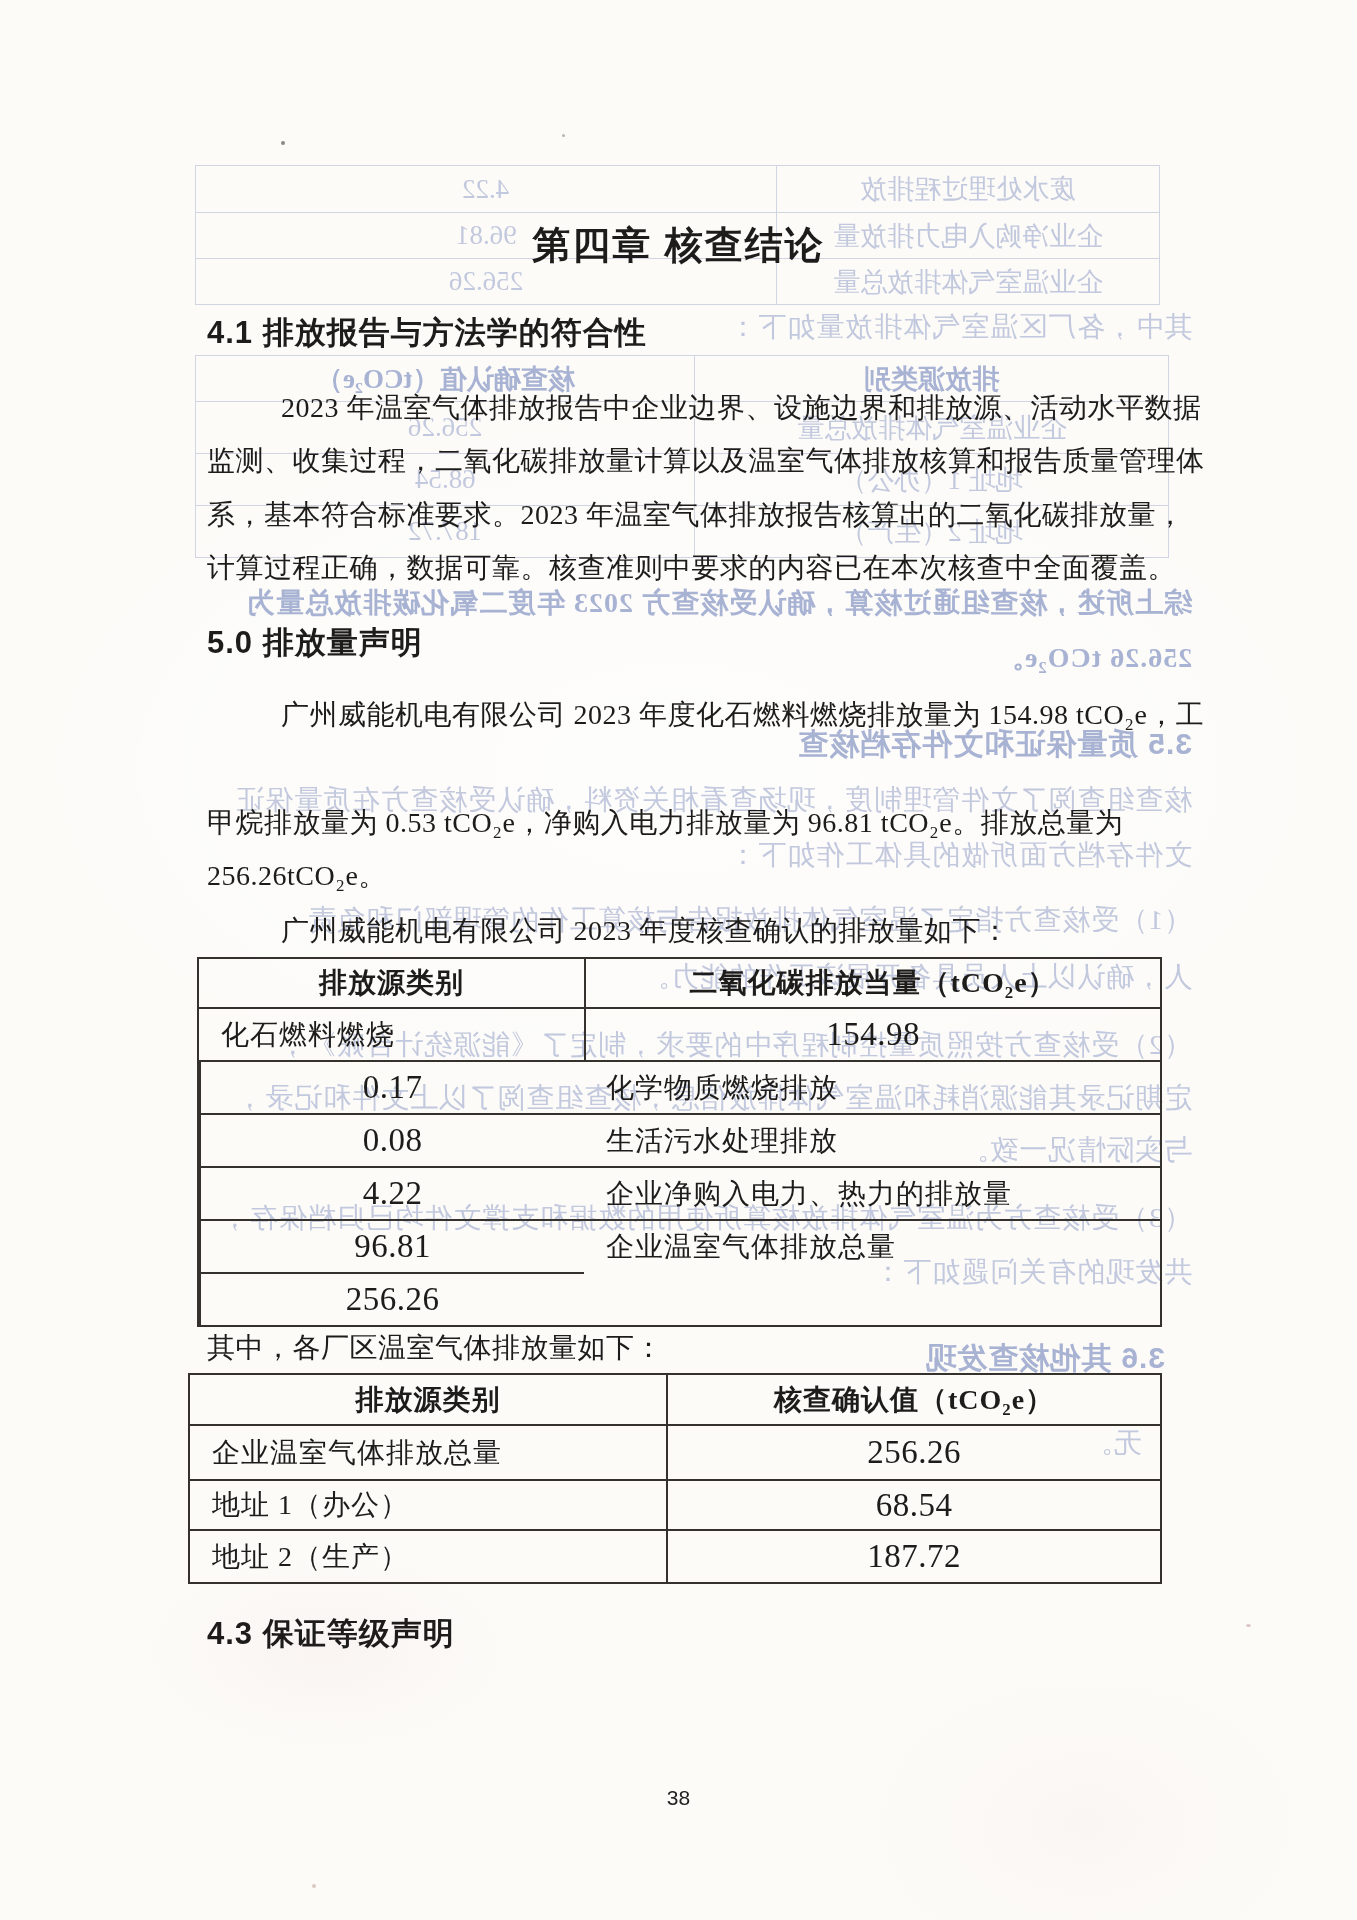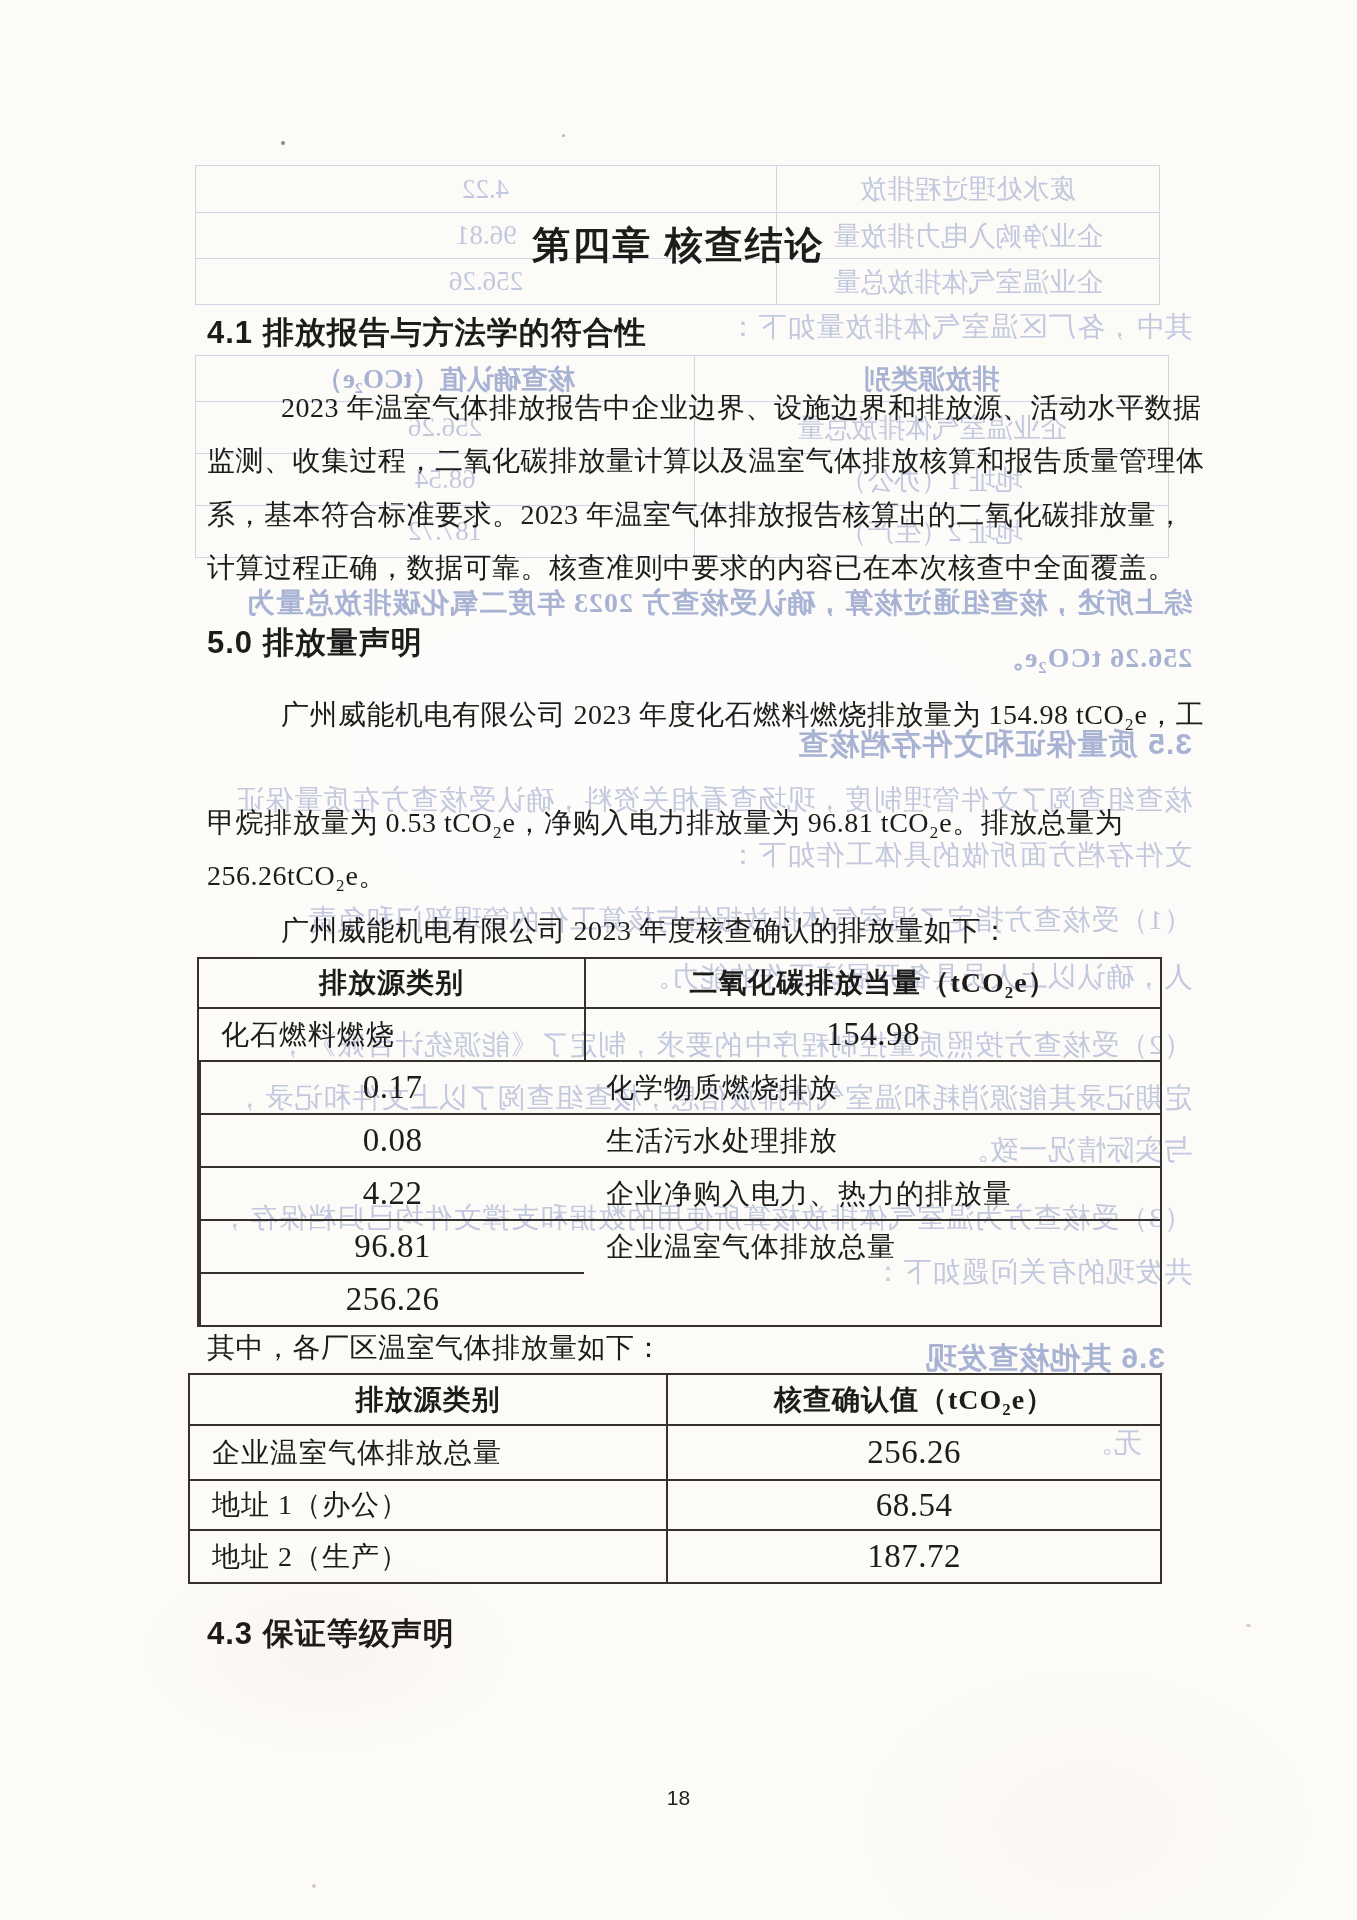--- a/index.html
+++ b/index.html
@@ -194,19 +194,19 @@
     <div class="c lab bt">企业温室气体排放总量</div>
     <div class="c val bt bl">256.26</div>
     <div class="c lab bt">地址 1（办公）</div>
     <div class="c val bt bl">68.54</div>
     <div class="c lab bt">地址 2（生产）</div>
     <div class="c val bt bl">187.72</div>
   </div>
 
   <div class="h" style="top:1613px">4.3 保证等级声明</div>
 
-  <div class="pageno">18</div>
+  <div class="pageno">38</div>
 
   <div class="speck" id="sp1"></div>
   <div class="speck" id="sp2"></div>
   <div class="speck" id="sp3"></div>
   <div class="speck" id="sp4"></div>
 </div>
 
 </body></html>

